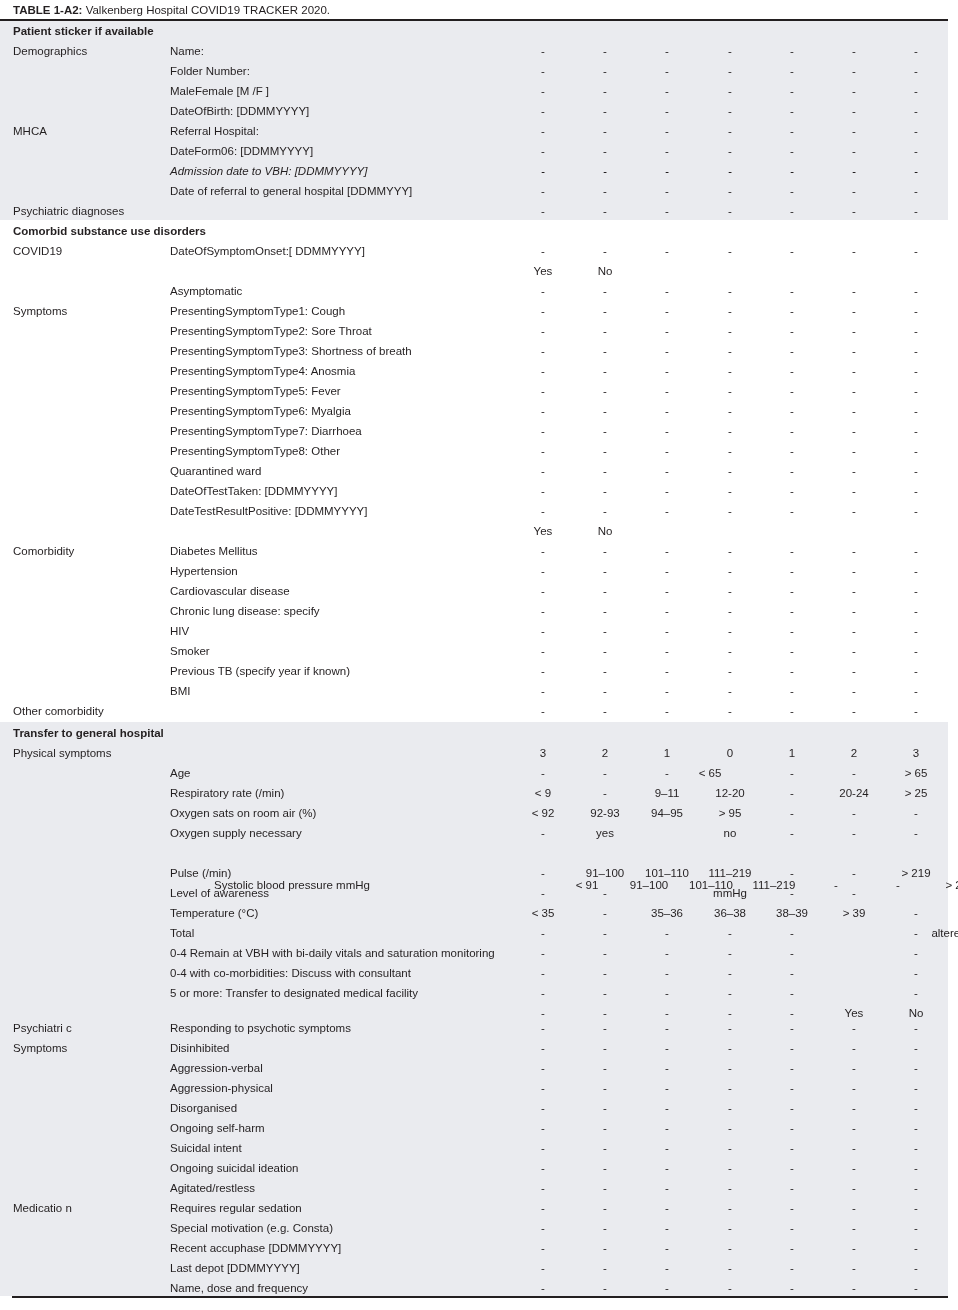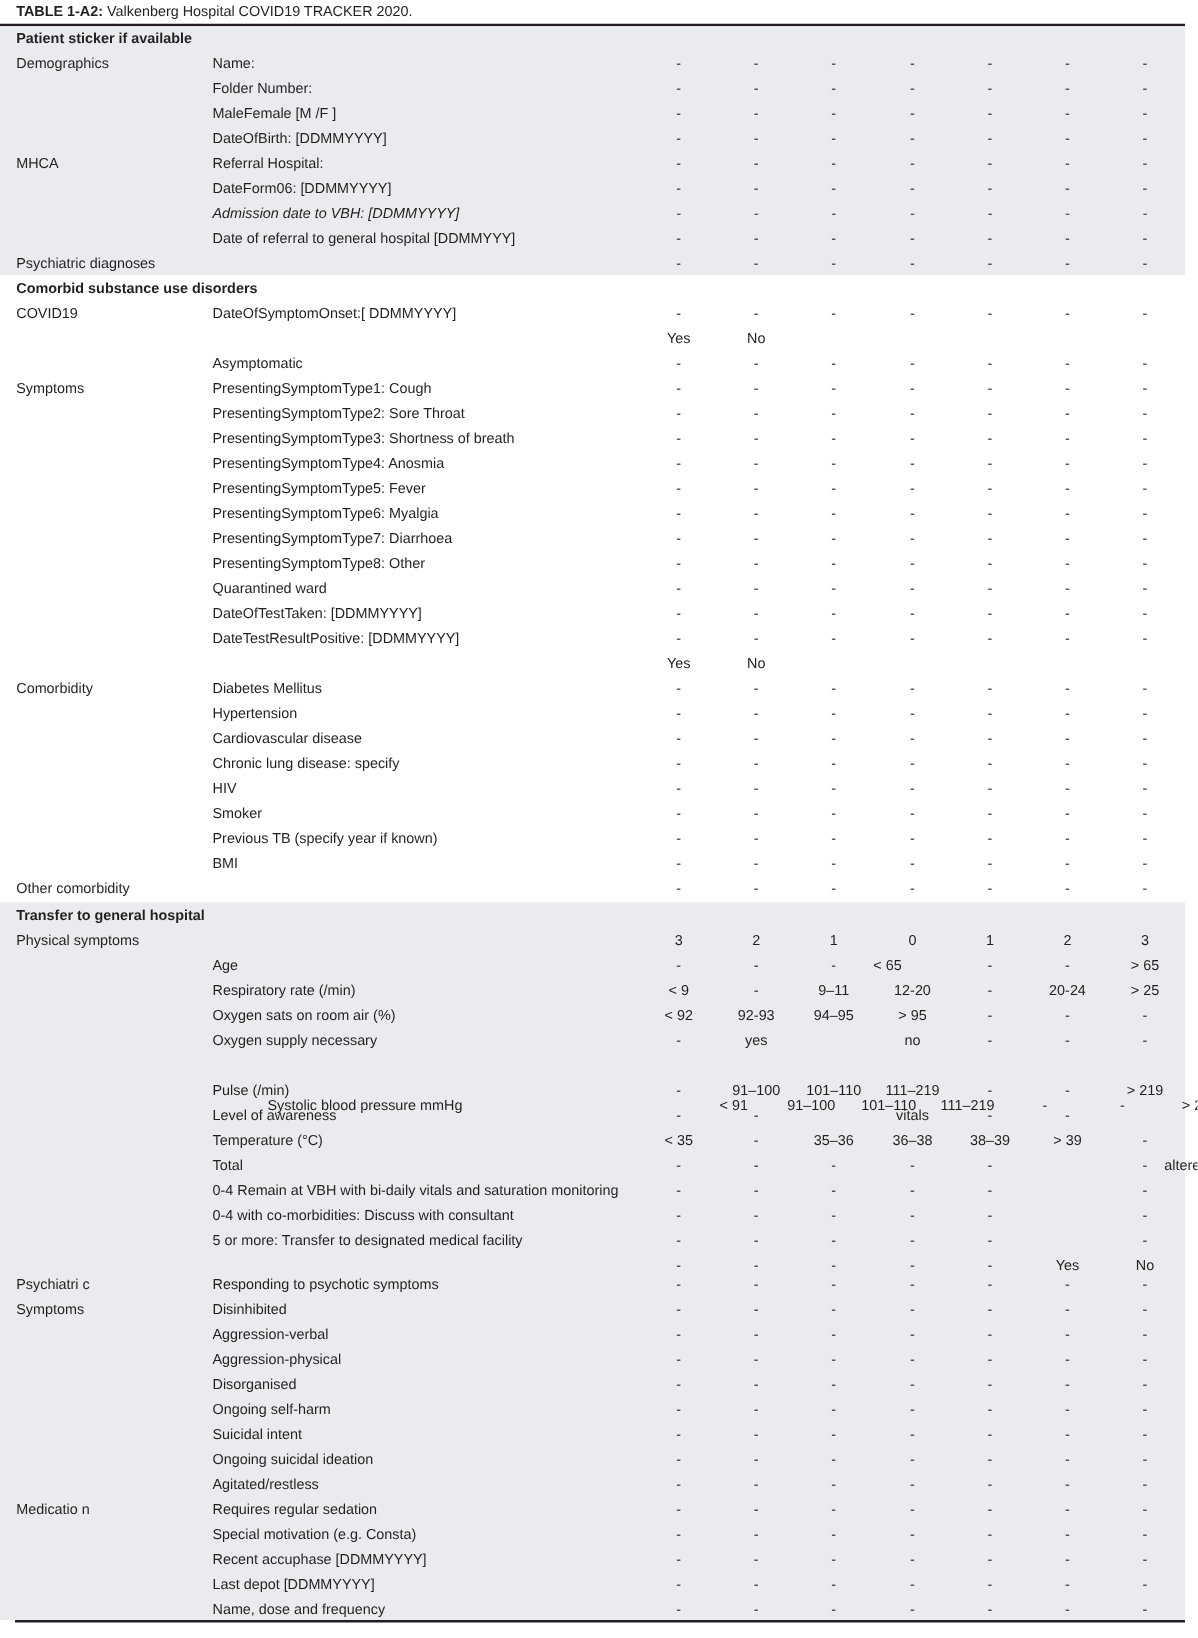--- a/index.html
+++ b/index.html
@@ -500,21 +500,21 @@
       <span class="v" style="left: 792px;">-</span>
       <span class="v" style="left: 854px;">-</span>
       <span class="v" style="left: 916px;">&gt; 219</span>
     </div>
     <div class="row" style="top: 883px;">
       <span class="c0"></span>
       <span class="c1">Level of awareness</span>
       <span class="v" style="left: 543px;">-</span>
       <span class="v" style="left: 605px;">-</span>
       <span class="v" style="left: 667px;"></span>
-      <span class="v" style="left: 730px;">vitals</span>
+      <span class="v" style="left: 730px;">mmHg</span>
       <span class="v" style="left: 792px;">-</span>
       <span class="v" style="left: 854px;">-</span>
       <span class="v" style="left: 949px; margin-top: 40px;">altered</span>
     </div>
     <div class="row" style="top: 903px;">
       <span class="c0"></span>
       <span class="c1">Temperature (°C)</span>
       <span class="v" style="left: 543px;">&lt; 35</span>
       <span class="v" style="left: 605px;">-</span>
       <span class="v" style="left: 667px;">35–36</span>

